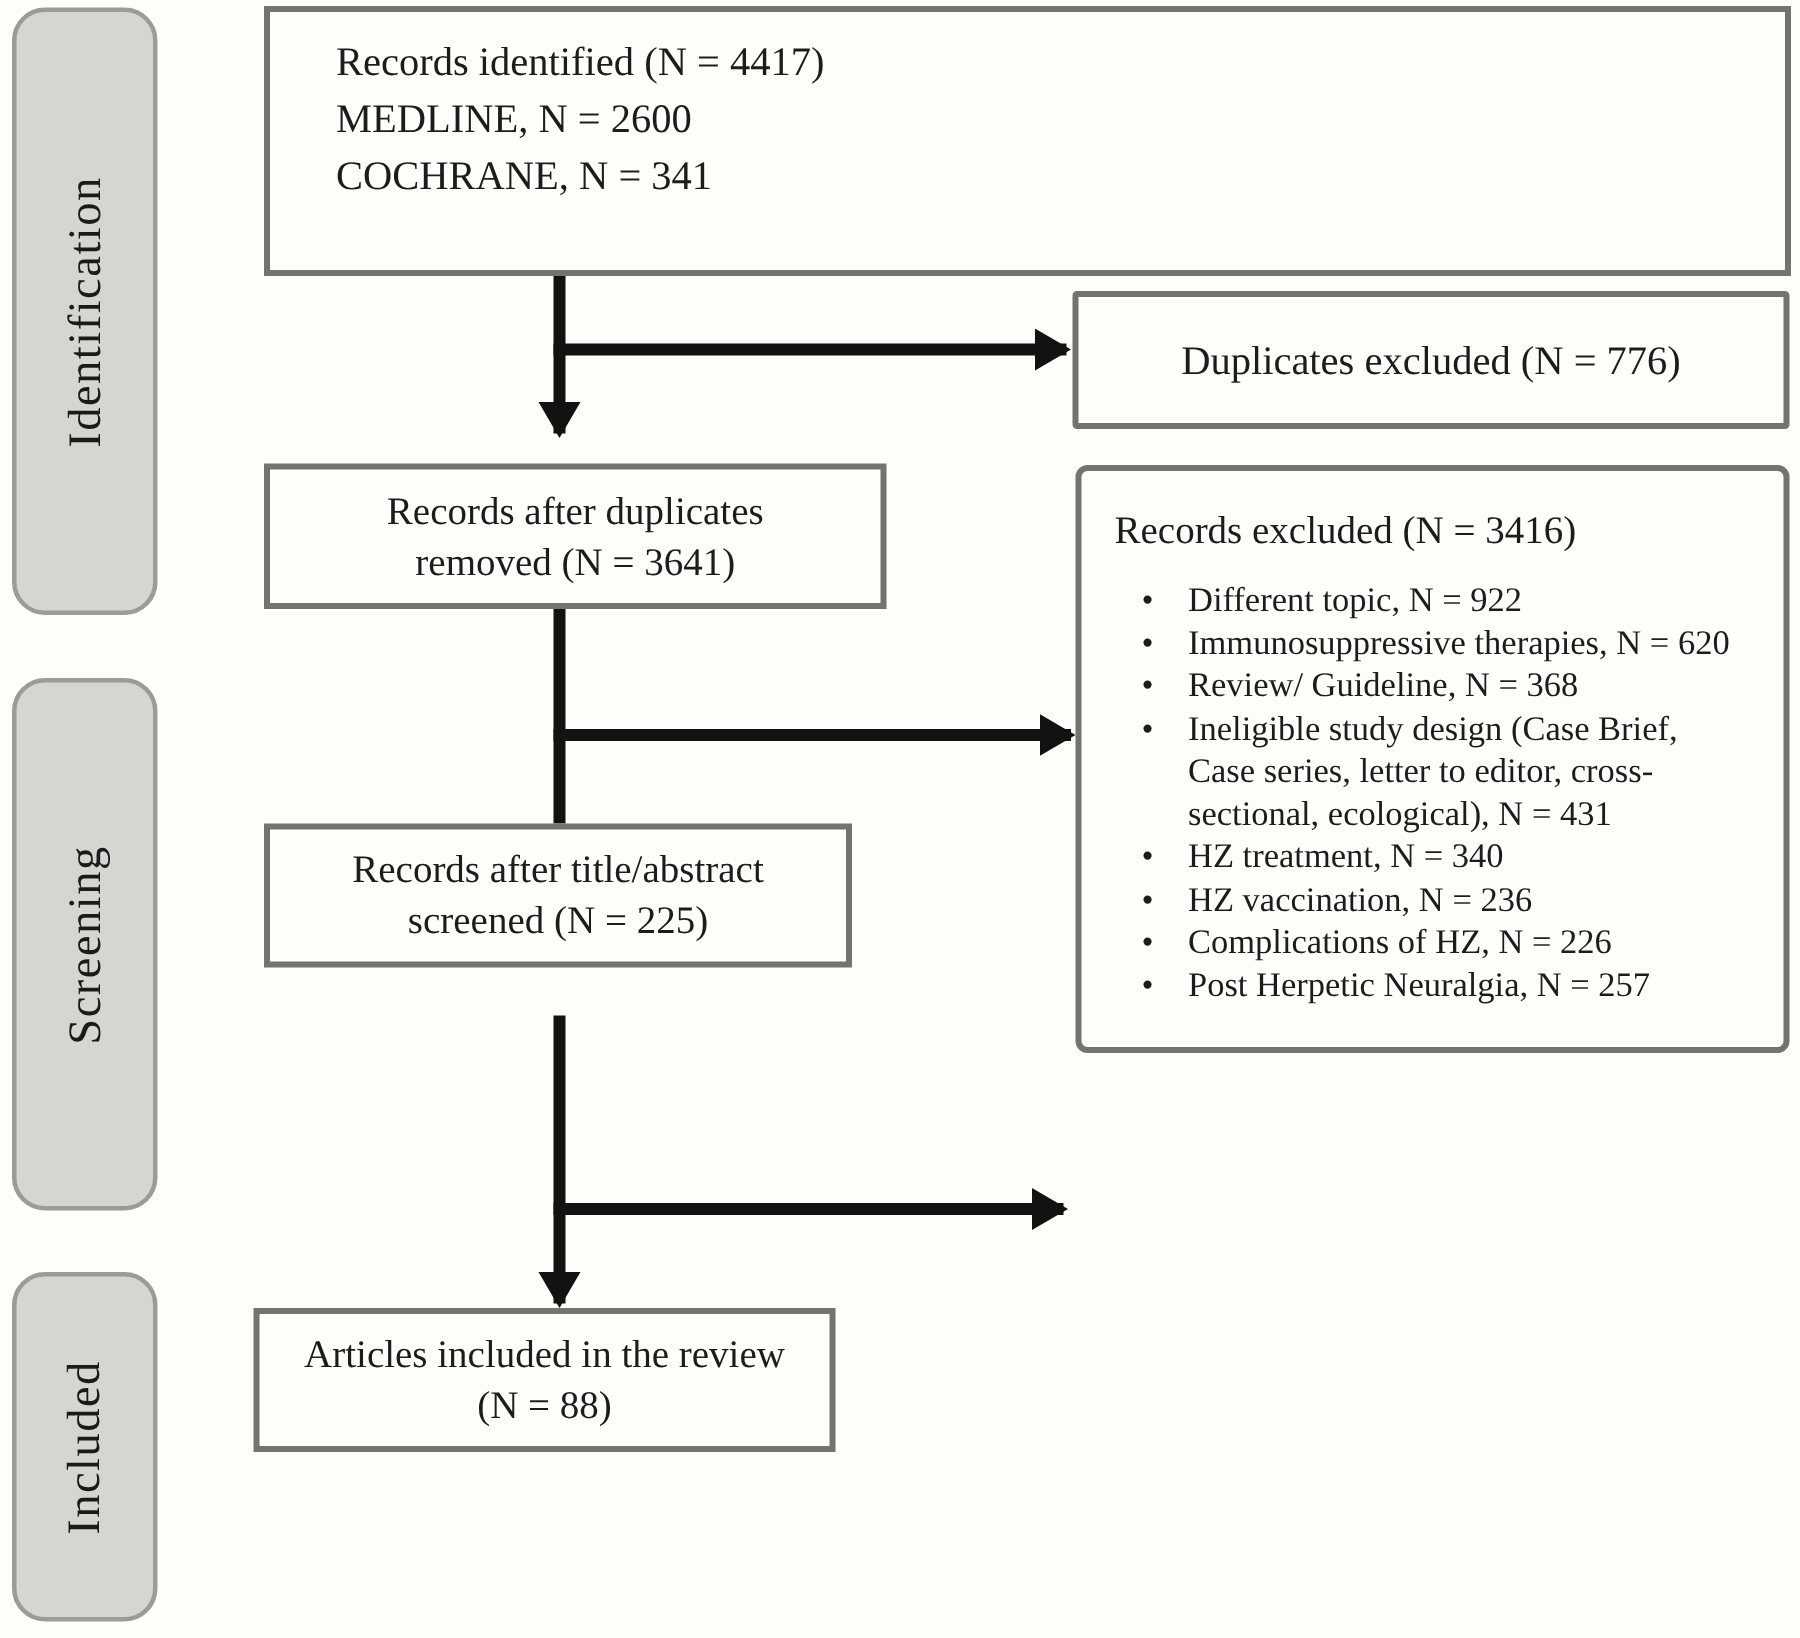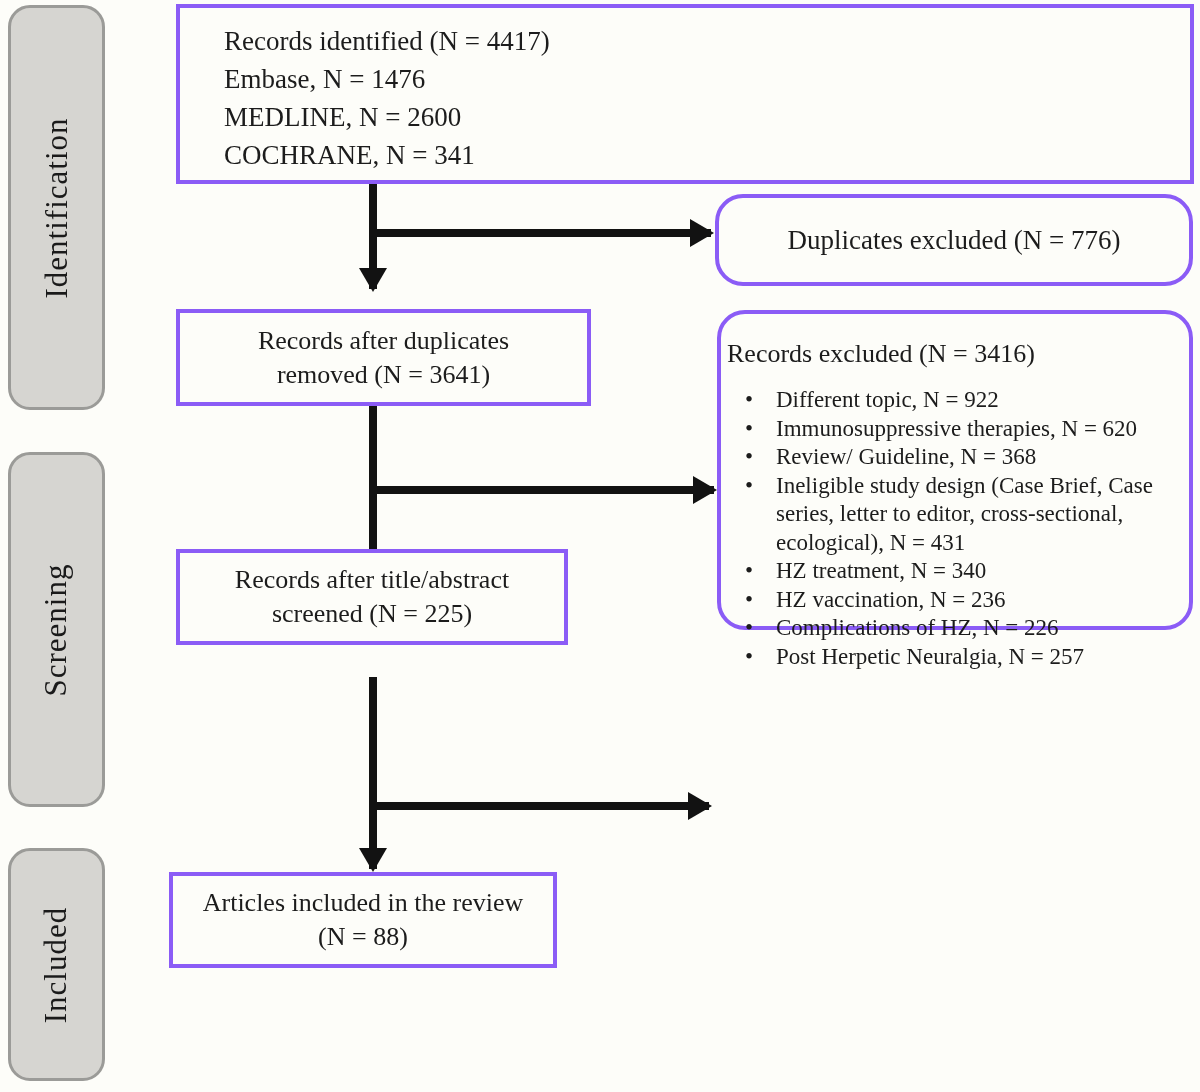--- a/index.html
+++ b/index.html
@@ -41,63 +41,63 @@
     color: #1a1a1a;
   }
   #stage-identification { top: 5px;   height: 405px; }
   #stage-screening      { top: 452px; height: 355px; }
   #stage-included       { top: 848px; height: 233px; }
 
   
   .box {
     position: absolute;
     box-sizing: border-box;
-    border: 4px solid #8b5cf6;
+    border: 4px solid #737373;
     background: #fdfdf9;
   }
   .center-box {
     display: flex;
     align-items: center;
     justify-content: center;
     text-align: center;
     font-size: 26px;
     line-height: 34px;
   }
   .center-box .wrap-text { max-width: 340px; }
 
   #box-identified {
     left: 176px; top: 4px; width: 1018px; height: 180px;
     padding: 14px 20px 0 44px;
     font-size: 27px; line-height: 38px;
   }
   #box-duplicates {
     left: 715px; top: 194px; width: 478px; height: 92px;
-    border-radius: 28px;
+    border-radius: 3px;
     font-size: 27px;
   }
   #box-after-duplicates { left: 176px; top: 309px; width: 415px; height: 97px; }
   #box-title-abstract   { left: 176px; top: 549px; width: 392px; height: 96px; }
   #box-included         { left: 169px; top: 872px; width: 388px; height: 96px; }
 
   .list-box .box-title { font-size: 26px; line-height: 32px; margin-bottom: 3px; }
   .bullets {
     list-style: none;
     margin: 16px; padding: 0;
     font-size: 23px; line-height: 28.5px;
   }
   .bullets li { position: relative; padding-left: 33px; }
   .bullets li::before {
     content: "\2022";
     position: absolute;
     left: 2px; top: 0;
   }
   #box-records-excluded {
-    left: 717px; top: 310px; width: 476px; height: 320px;
-    border-radius: 28px;
-    padding: 24px 12px 0 6px;
+    left: 717px; top: 310px; width: 476px; height: 392px;
+    border-radius: 8px;
+    padding: 24px 12px 0 22px;
   }
   #box-fulltext {
     left: 712px; top: 753px; width: 481px; height: 189px;
     border-radius: 40px;
     padding: 20px 14px 0 18px;
   }
 </style>
 </head>
 <body>
 
@@ -125,21 +125,20 @@
   <div class="stage" id="stage-screening">
     <span class="stage-text">Screening</span>
   </div>
   <div class="stage" id="stage-included">
     <span class="stage-text">Included</span>
   </div>
 
   <div class="box" id="box-identified">
     <div>
         <div class="id-line">Records identified (N = 4417)</div>
-        <div class="id-line">Embase, N = 1476</div>
         <div class="id-line">MEDLINE, N = 2600</div>
         <div class="id-line">COCHRANE, N = 341</div>
       </div>
   </div>
 
   <div class="box center-box" id="box-duplicates">
     <div>Duplicates excluded (N = 776)</div>
   </div>
 
   <div class="box center-box" id="box-after-duplicates">

